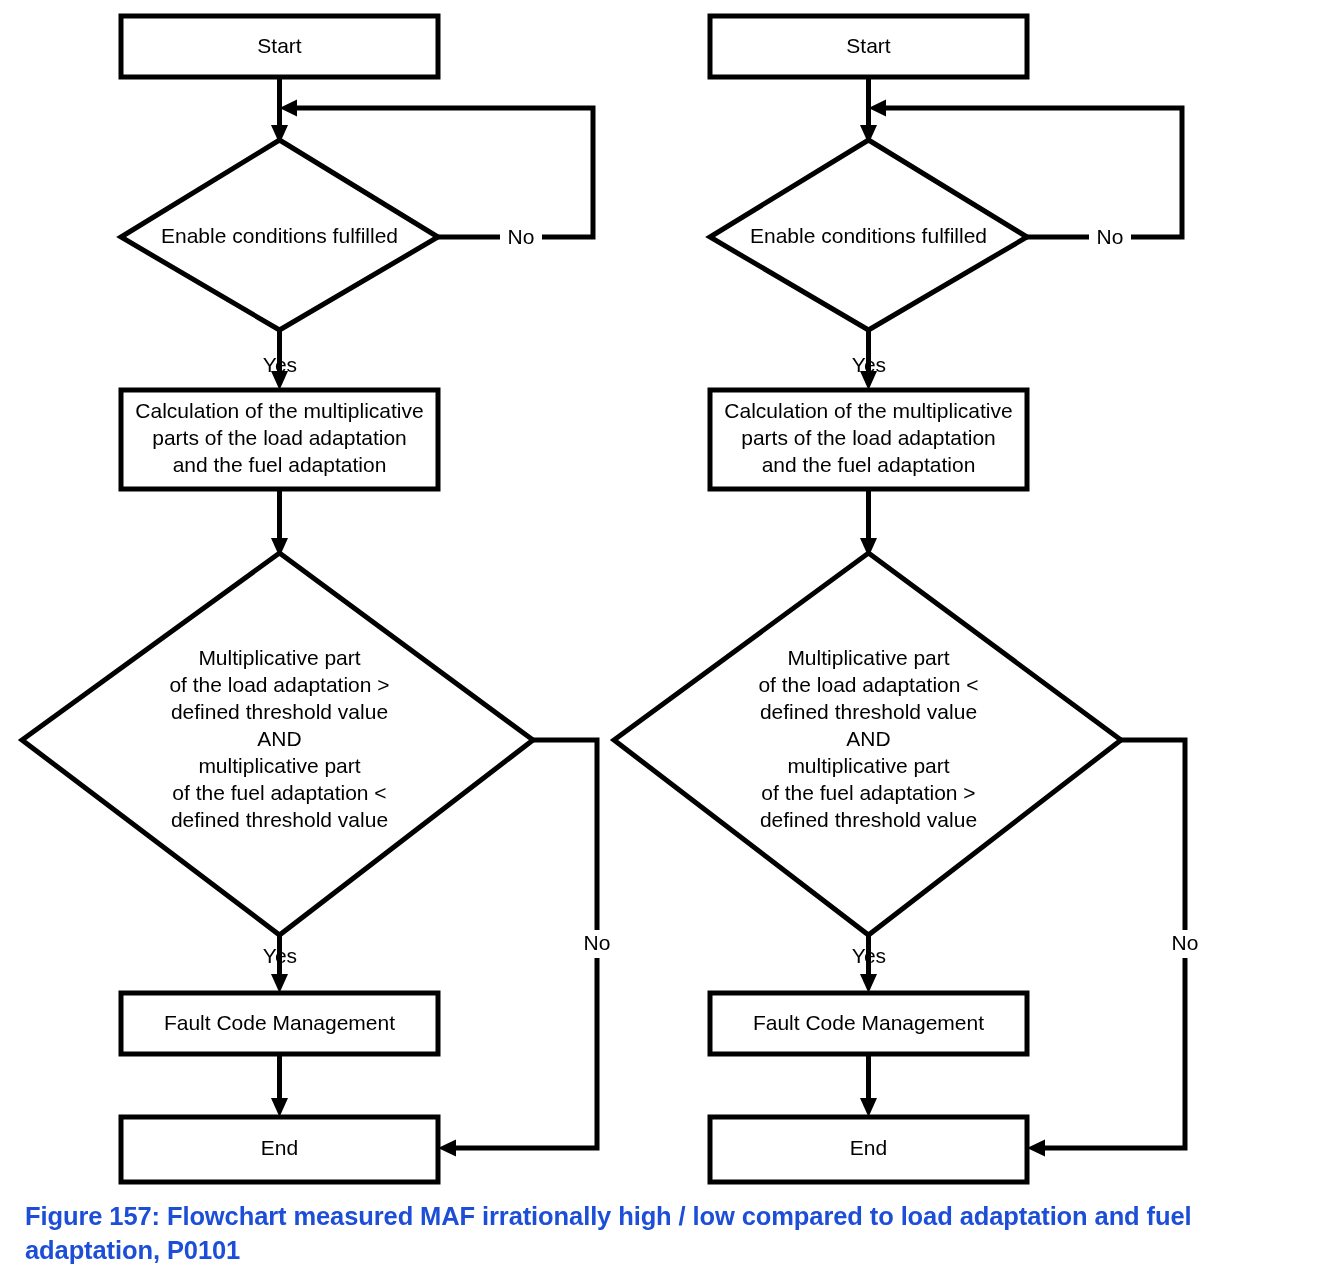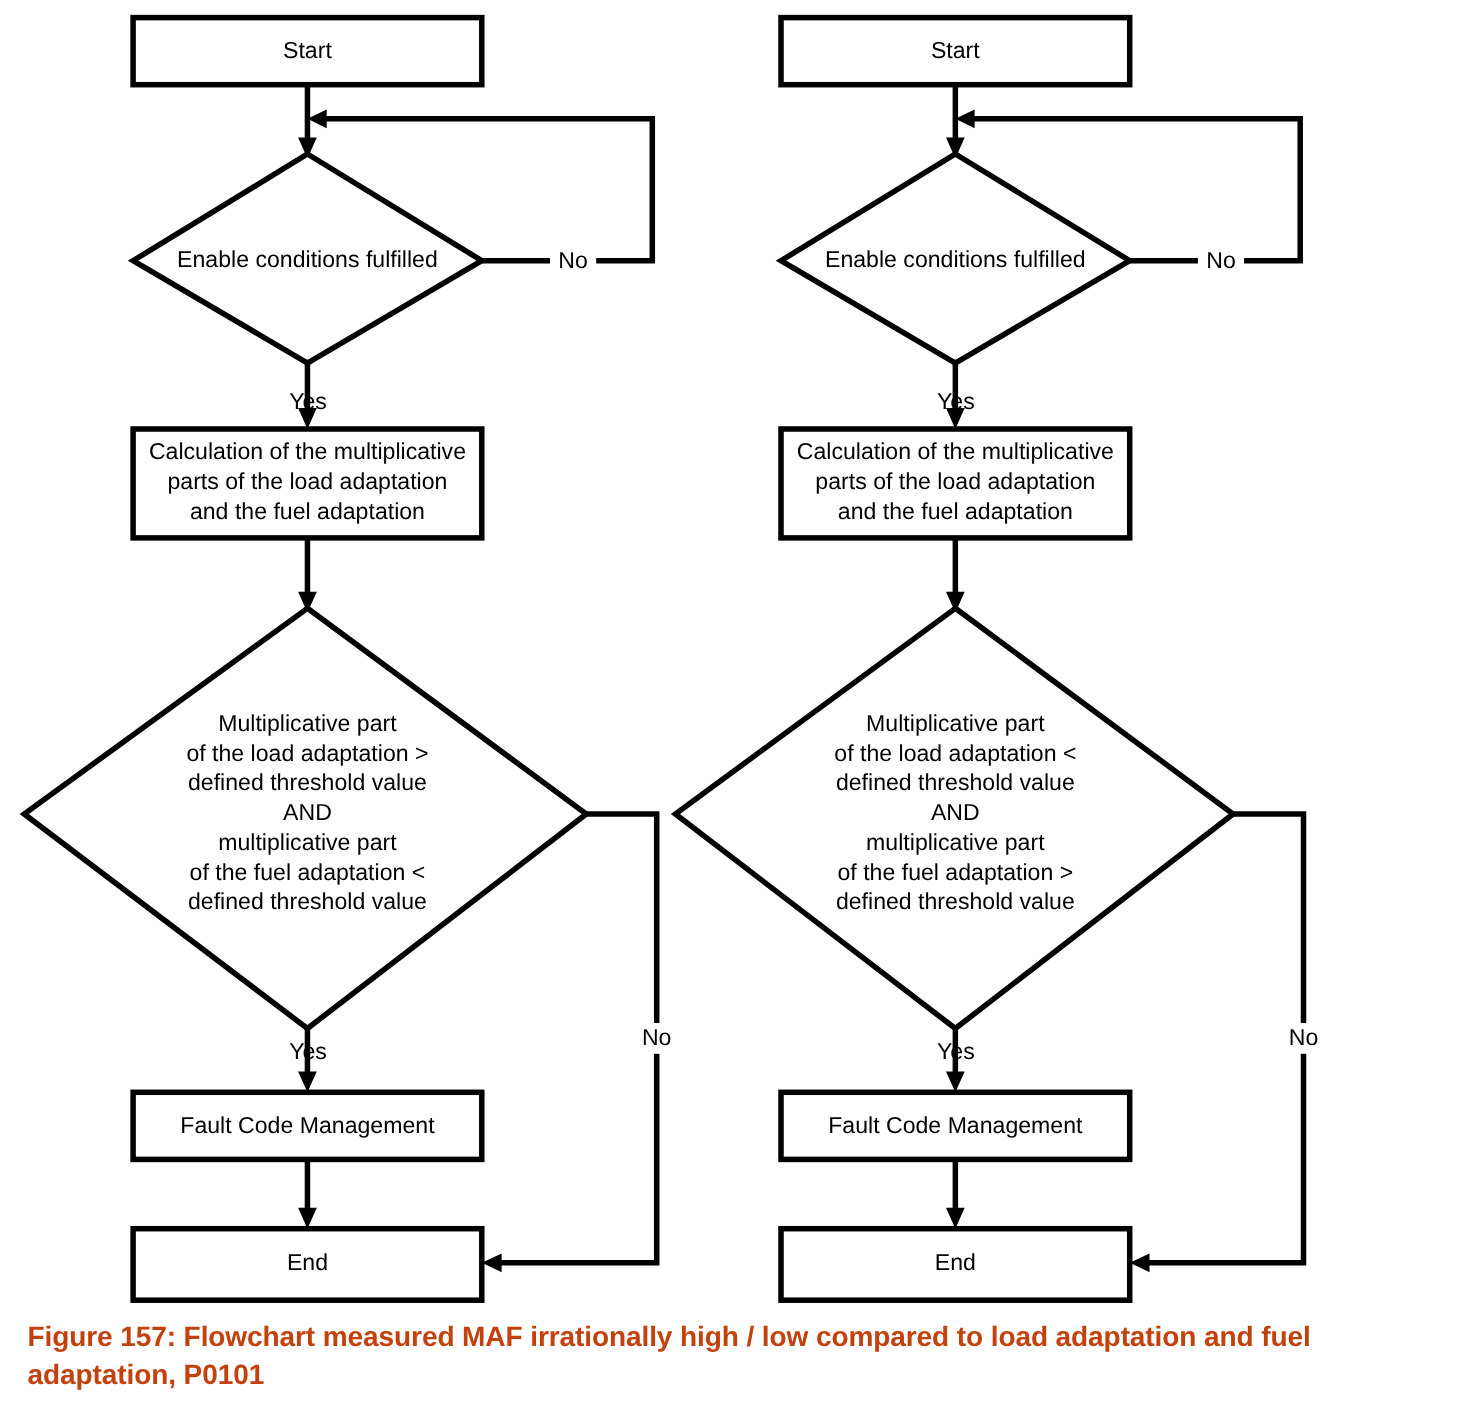--- a/index.html
+++ b/index.html
@@ -61,21 +61,21 @@
   }
   .caption {
     position: absolute;
     left: 25px;
     top: 1200px;
     width: 1290px;
     font-family: "Liberation Sans", sans-serif;
     font-size: 25.5px;
     font-weight: bold;
     line-height: 1.32;
-    color: #c2410c;
+    color: #1d4ed8;
     letter-spacing: -0.1px;
   }
 </style>
 </head>
 <body>
 
 <div id="page">
 
   <svg id="flow-svg" viewBox="0 0 1328 1195" xmlns="http://www.w3.org/2000/svg">
 

